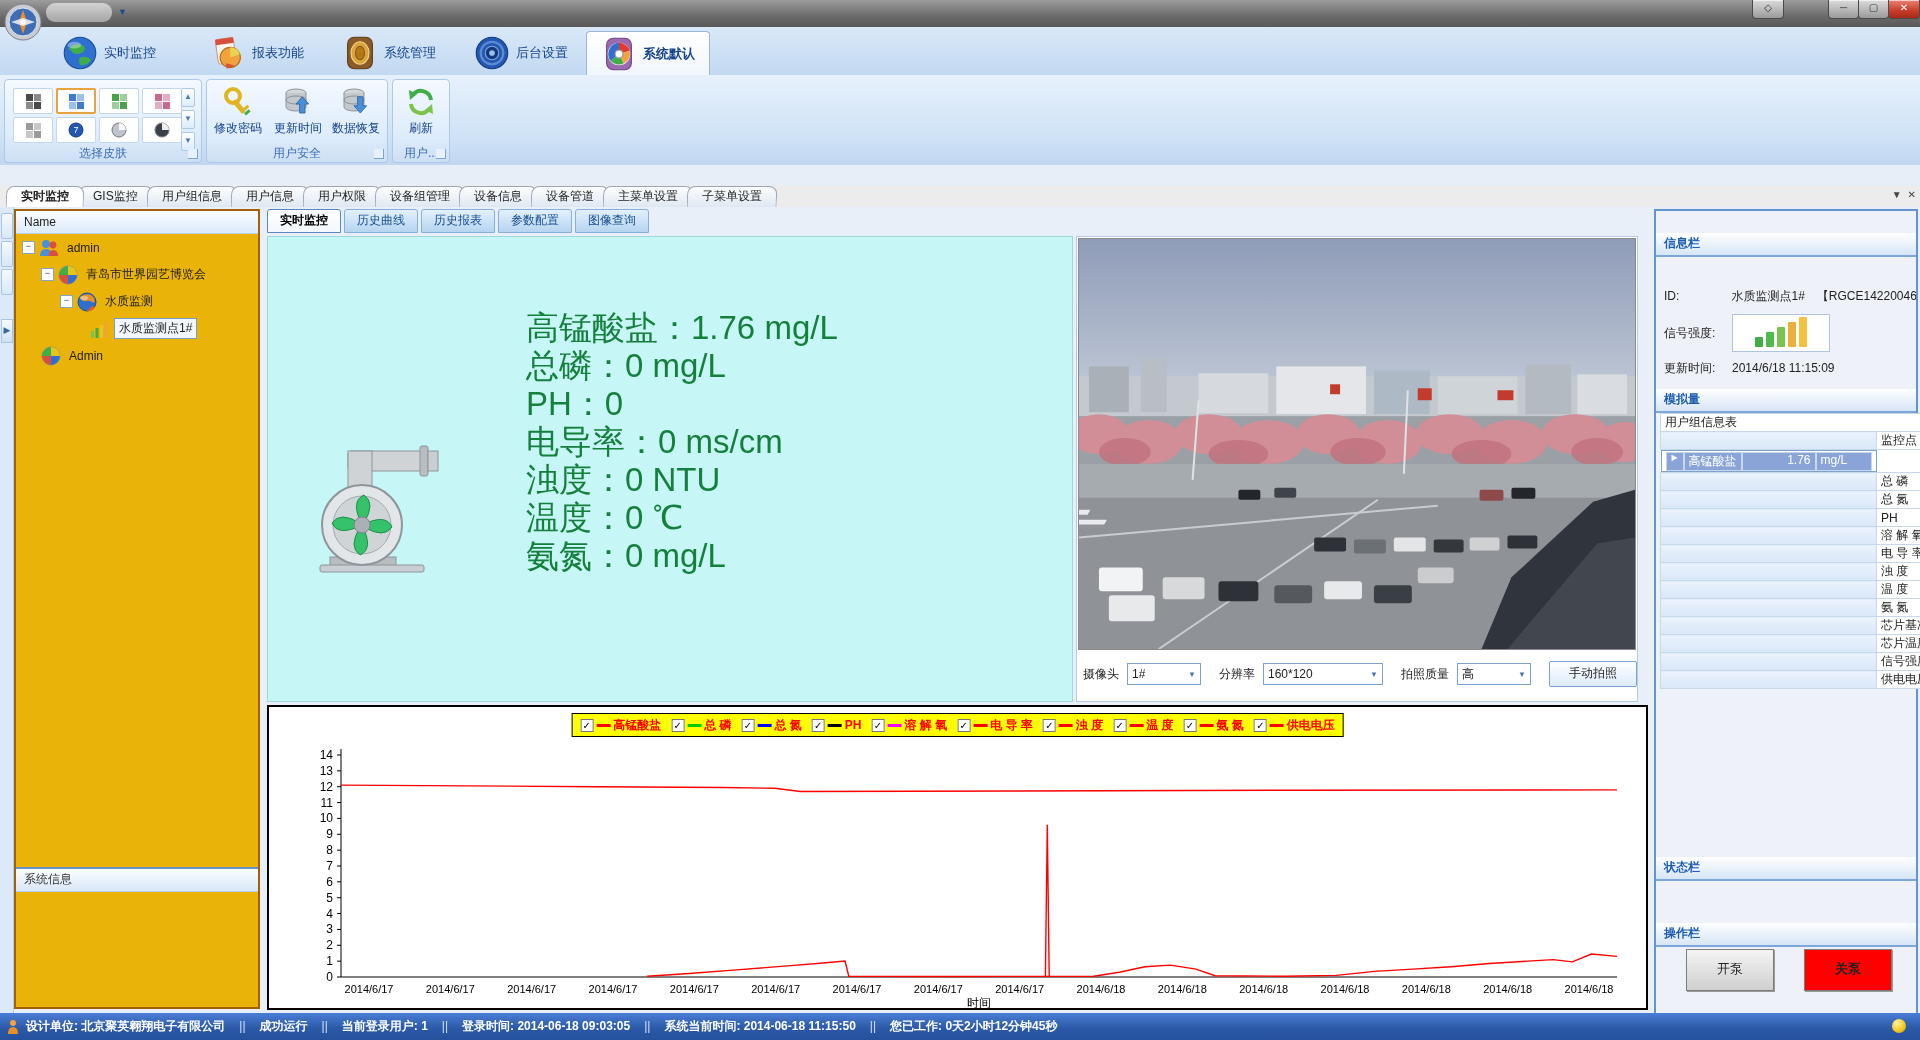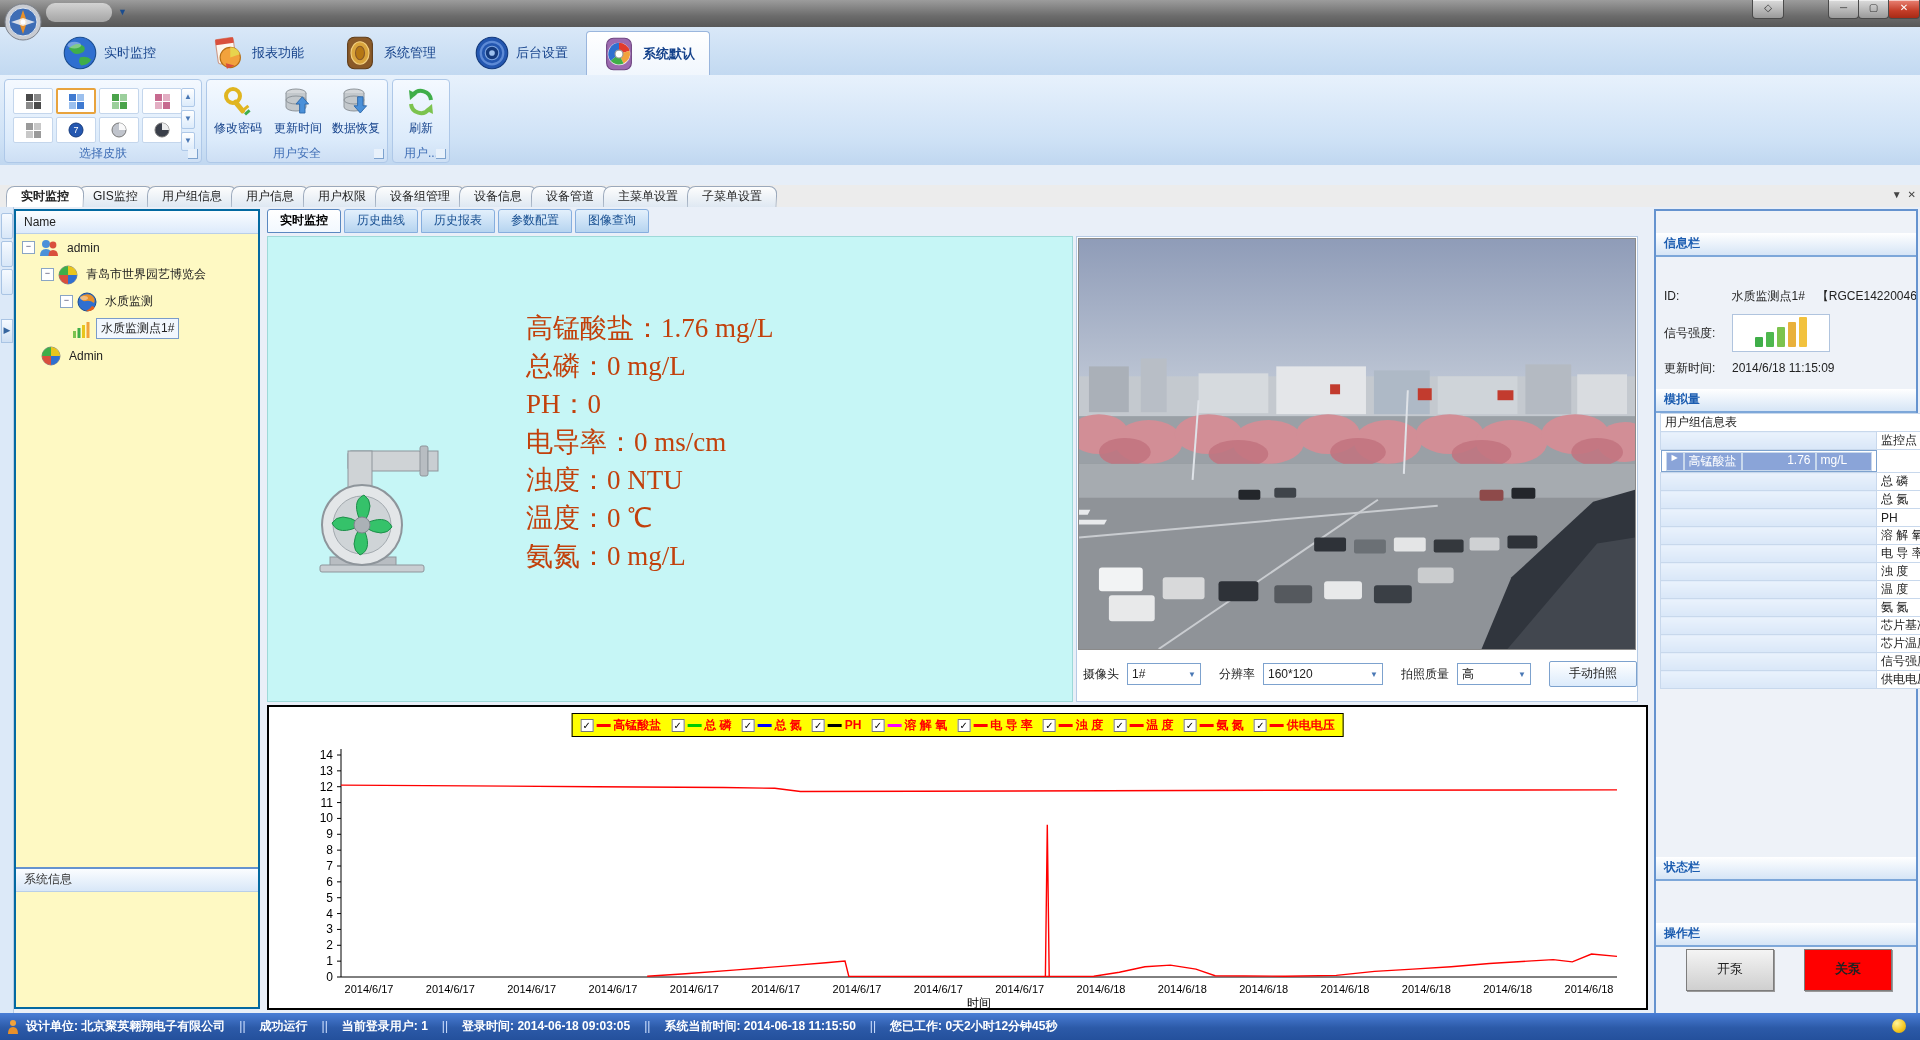--- a/index.html
+++ b/index.html
@@ -50,38 +50,38 @@
         border-radius:8px 8px 0 0;background:linear-gradient(#fdfdfd,#dfe8f2);font-size:12px;color:#222;transform:skewX(-2deg)}
   .mtab span{display:inline-block;transform:skewX(2deg)}
   .mtab.active{background:#fff;font-weight:bold;z-index:5;position:relative}
   #tabstrip-right{position:absolute;right:4px;top:189px;display:flex;gap:6px;color:#444;font-size:10px}
   #tabstrip-right b{font-weight:normal}
   
   #workspace{left:0;top:207px;width:1920px;height:806px;background:#e9eff8}
   #left-strip{left:0;top:0;width:13px;height:806px;background:#dce9f8;border-right:1px solid #b6cbe5}
   #left-strip .seg{position:absolute;left:1px;width:10px;height:24px;background:linear-gradient(#f6faff,#d8e7f8);border:1px solid #a9c4e4;border-radius:2px}
   #collapse-arrow{position:absolute;left:1px;top:112px;width:10px;height:22px;background:linear-gradient(#f6faff,#cfe0f4);border:1px solid #a9c4e4;color:#35659f;font-size:9px;text-align:center;line-height:20px}
-  #left-panel{left:14px;top:2px;width:246px;height:800px;background:#fef9c3;border:2px solid #0369a1;box-sizing:border-box}
+  #left-panel{left:14px;top:2px;width:246px;height:800px;background:#eab308;border:2px solid #a16207;box-sizing:border-box}
   #tree-header{height:22px;background:linear-gradient(#fbfdff,#dceafb);border-bottom:1px solid #b9cfe8;line-height:22px;padding-left:8px;font-size:12px;color:#222}
   .tree-item{height:27px;display:flex;align-items:center;gap:4px;font-size:12px}
   .expander{width:11px;height:11px;border:1px solid #8aa5c4;background:#fff;color:#446;font-size:9px;line-height:9px;text-align:center;flex:none}
   .tree-item svg{width:20px;height:20px;flex:none}
   .tree-label{padding:1px 4px;white-space:nowrap}
   .tree-item.selected .tree-label{border:1px solid #7a9cc9;background:#f2f7fd}
   #tree-bottom{position:absolute;left:0;right:0;top:656px;height:22px;background:linear-gradient(#fbfdff,#d8e7f8);
                border-top:2px solid #6593cf;border-bottom:1px solid #b9cfe8;line-height:21px;padding-left:8px;color:#333}
   
   #center{left:263px;top:0;width:1389px;height:806px}
   #sub-tabstrip{position:absolute;left:4px;top:2px;height:24px;display:flex;gap:3px}
   .stab{height:22px;line-height:21px;padding:0 12px;border:1px solid #86aede;border-radius:3px 3px 0 0;
         background:linear-gradient(#e3f0fc,#b6d4f0);color:#174f91;font-size:12px}
   .stab.active{background:linear-gradient(#ffffff,#f2f8fe);color:#000;font-weight:bold;border-color:#5a88c0}
   #cyan-panel{position:absolute;left:4px;top:29px;width:806px;height:466px;background:#c6f6f6;border:1px solid #9ed9d9;box-sizing:border-box}
   #pump-art{position:absolute;left:22px;top:208px;width:190px;height:130px}
-  #readings{position:absolute;left:258px;top:72px;width:540px;font-family:Liberation Serif, serif;font-size:27px;color:#c2410c;line-height:38px}
+  #readings{position:absolute;left:258px;top:72px;width:540px;font-family:Liberation Sans, sans-serif;font-size:33px;color:#15803d;line-height:38px}
   #camera-panel{position:absolute;left:813px;top:29px;width:562px;height:466px;background:#fff;border:1px solid #b6cbe5;box-sizing:border-box}
   #photo{position:absolute;left:1px;top:1px;width:558px;height:412px;border:1px solid #8a8a8a;box-sizing:border-box}
   #cam-controls{position:absolute;left:0;top:420px;width:560px;height:34px;display:flex;align-items:center;gap:8px;padding-left:6px;font-size:12px;color:#222}
   .sel{height:20px;border:1px solid #7da2ce;background:#fff;display:flex;align-items:center;justify-content:space-between;padding:0 4px;font-size:12px}
   .sel .arr{color:#4a78b5;font-size:8px;margin-left:6px}
   #btn-capture{margin-left:10px;width:86px;height:24px;border:1px solid #7da2ce;border-radius:2px;background:linear-gradient(#ffffff,#dcebfb);text-align:center;line-height:22px}
   #chart-panel{position:absolute;left:4px;top:498px;width:1381px;height:305px;background:#fff;border:2px solid #000;box-sizing:border-box}
   #legend-bar{position:absolute;left:50%;transform:translateX(-50%);top:6px;height:22px;display:flex;align-items:center;gap:10px;
               background:#ffff00;border:1px solid #000;padding:0 8px;white-space:nowrap}
   .lg-item{display:flex;align-items:center;gap:3px;font-size:12px;font-weight:bold;color:#ff0000}
@@ -349,21 +349,21 @@
     <div class="tree-item" style="padding-left:44px">
       <span class="expander">−</span>
       <svg viewBox="0 0 20 20">
           <circle cx="10" cy="10" r="9" fill="#2f6fd0" stroke="#1b4d8f"></circle>
           <path d="M3 5 Q8 1 14 3 Q19 6 17 11 Q13 8 9 9 Q5 10 3 5Z" fill="#e8902a"></path>
           <path d="M15 14 Q18 15 17 17 Q13 20 9 19 Q13 17 15 14Z" fill="#e8611c"></path>
           <ellipse cx="7" cy="6" rx="4" ry="2" fill="#fff" opacity="0.4"></ellipse>
         </svg>
       <span class="tree-label">水质监测</span>
     </div>
-    <div class="tree-item selected" style="padding-left:56px">
+    <div class="tree-item selected" style="padding-left:74px">
       <svg viewBox="0 0 20 20">
           <rect x="1" y="12" width="3" height="7" fill="#7cc34e"></rect>
           <rect x="5.5" y="9" width="3" height="10" fill="#3fae49"></rect>
           <rect x="10" y="6" width="3" height="13" fill="#e8c51d"></rect>
           <rect x="14.5" y="3" width="3" height="16" fill="#f2a23c"></rect>
         </svg>
       <span class="tree-label">水质监测点1#</span>
     </div>
     <div class="tree-item" style="padding-left:25px">
       <svg viewBox="0 0 20 20">

